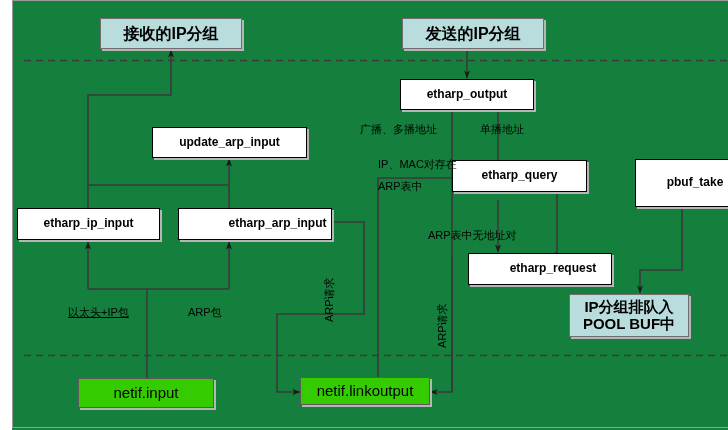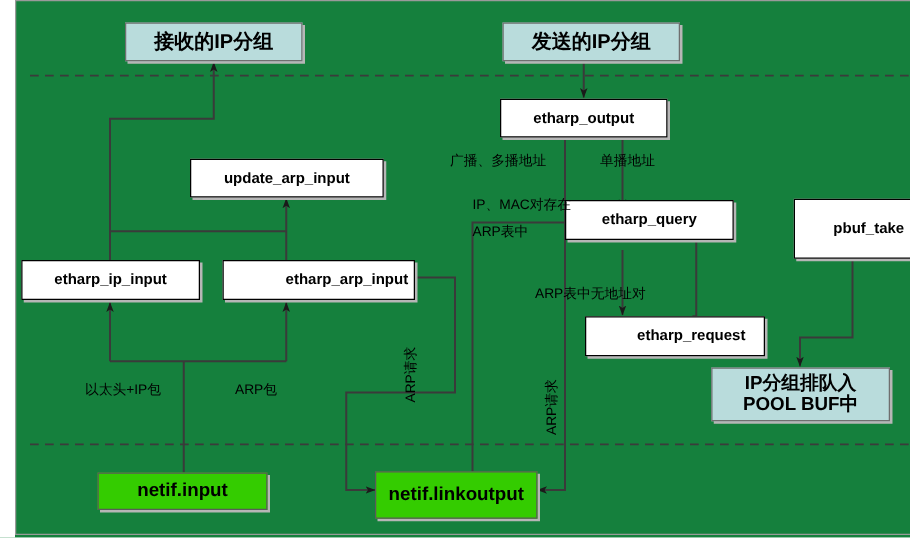--- a/index.html
+++ b/index.html
@@ -56,21 +56,21 @@
     color: #000000;
     font-size: 16px;
     font-weight: bold;
   }
   .node.green {
     background: #34cc00;
     border: 1px solid #5a5a5a;
     box-shadow: 2px 2px 0 0 #b6b6b6;
     color: #000000;
     font-size: 15px;
-    font-weight: bold;
+    font-weight: normal;
   }
   .edge-label {
     position: absolute;
     color: #000000;
     font-size: 11px;
     font-weight: normal;
     white-space: nowrap;
     background: transparent;
     line-height: 1.15;
   }
@@ -163,44 +163,44 @@
   </div>
 
   <div class="node proc" style="left:623px; top:159px; width:95px; height:48px;padding-left:25px;">
     <span>pbuf_take</span>
   </div>
 
   <div class="node proc" style="left:456px; top:253px; width:144px; height:32px;padding-left:26px;">
     <span>etharp_request</span>
   </div>
 
-  <div class="node teal" style="left:557px; top:294px; width:143px; height:43px; font-size:15px;">
+  <div class="node teal" style="left:557px; top:294px; width:120px; height:43px; font-size:15px;">
     <span>IP分组排队入
 POOL BUF中</span>
   </div>
 
   <div class="node green" style="left:66px; top:378px; width:136px; height:30px;">
     <span>netif.input</span>
   </div>
 
-  <div class="node green" style="left:288px; top:377px; width:130px; height:38px;">
+  <div class="node green" style="left:288px; top:377px; width:130px; height:28px;">
     <span>netif.linkoutput</span>
   </div>
 
   <div class="edge-label" style="left:348px; top:123px;">广播、多播地址</div>
 
   <div class="edge-label" style="left:468px; top:123px;text-align:center;">单播地址</div>
 
   <div class="edge-label" style="left:366px; top:158px;">IP、MAC对存在</div>
 
   <div class="edge-label" style="left:366px; top:180px;">ARP表中</div>
 
   <div class="edge-label" style="left:416px; top:229px;">ARP表中无地址对</div>
 
-  <div class="edge-label" style="left:56px; top:306px;">以太头+IP包</div>
+  <div class="edge-label" style="left:56px; top:306px;text-decoration:underline;">以太头+IP包</div>
 
   <div class="edge-label" style="left:176px; top:306px;">ARP包</div>
 
   <div class="edge-label vert" style="left:311px; top:322px;">ARP请求</div>
 
   <div class="edge-label vert" style="left:424px; top:348px;">ARP请求</div>
 
 </div>
 
 </body></html>

